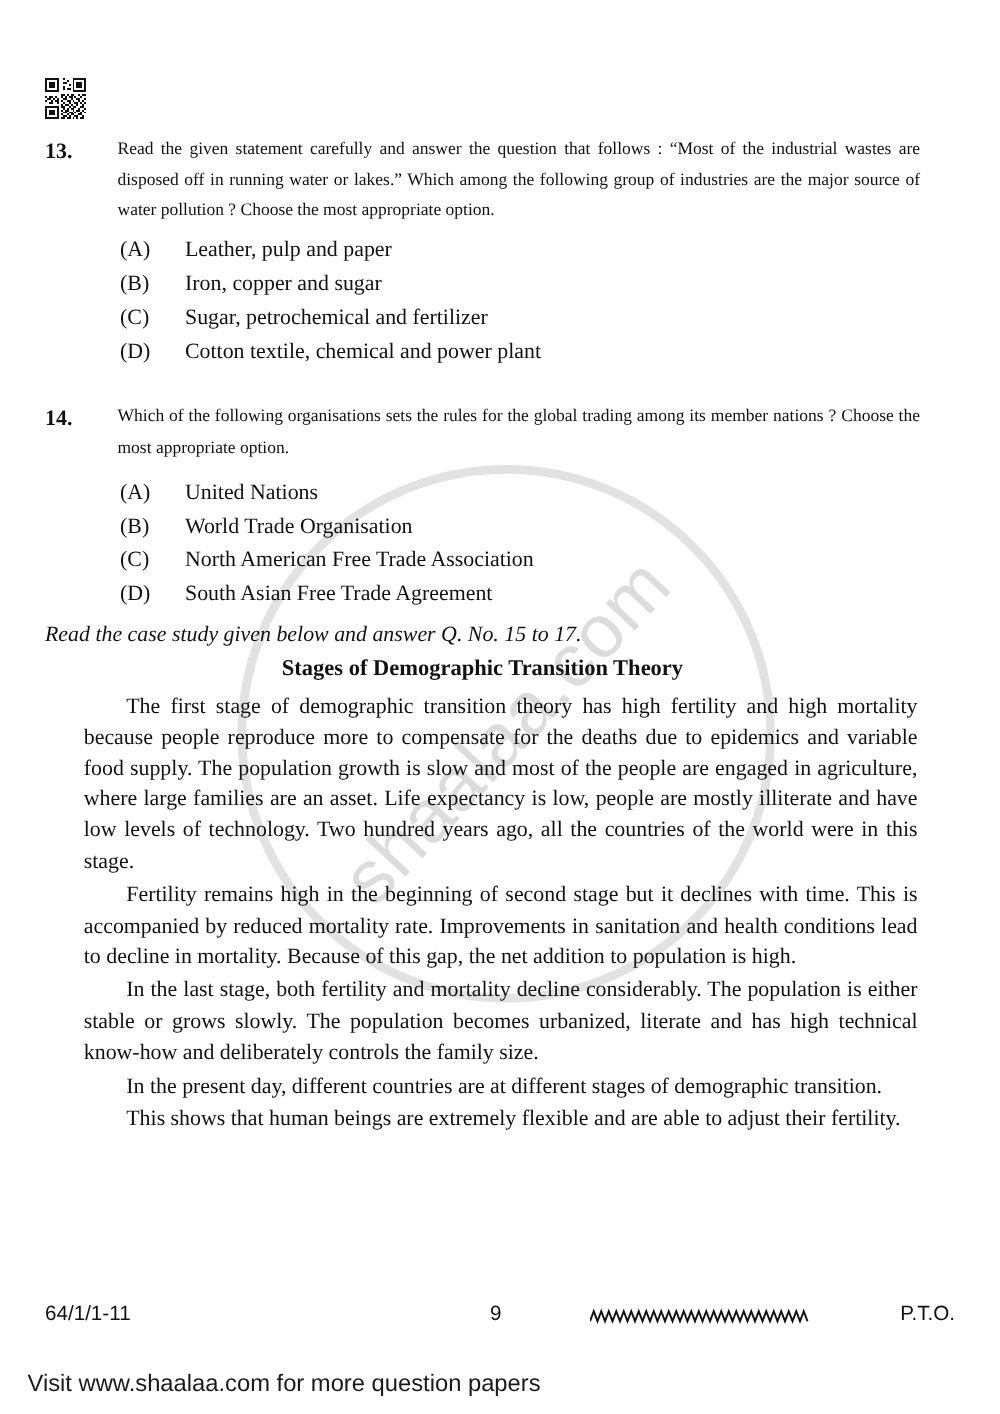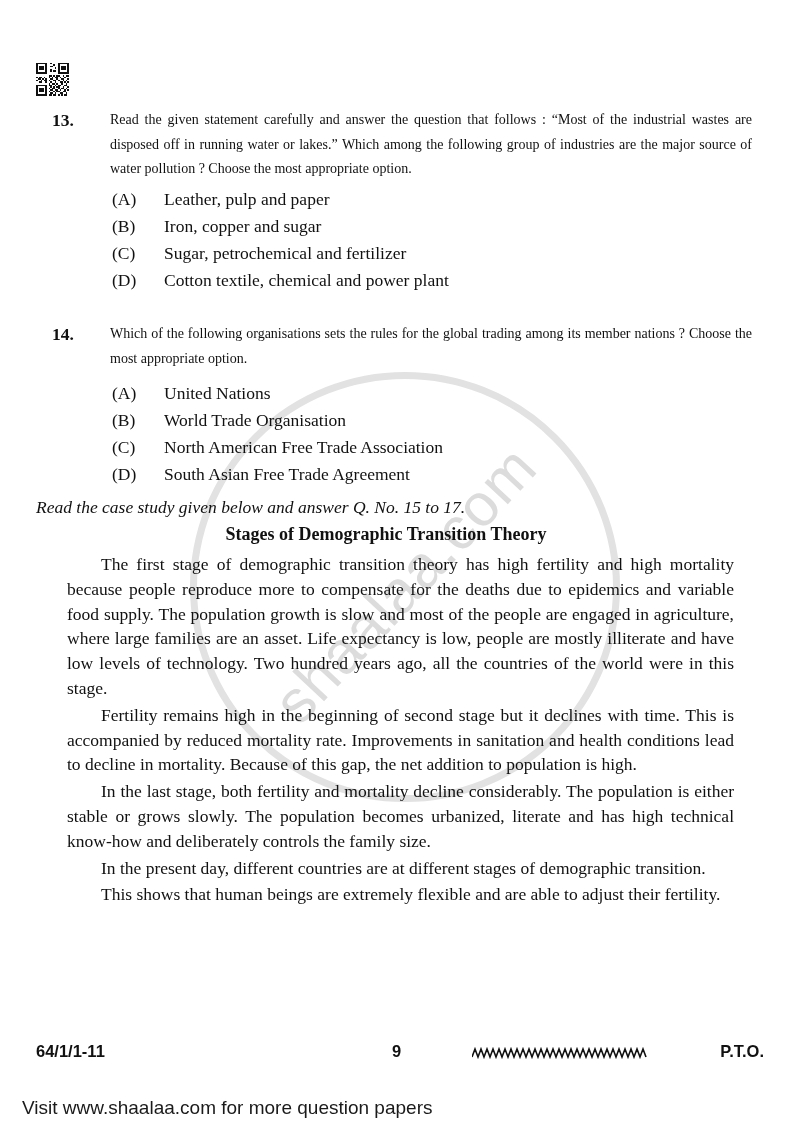--- a/index.html
+++ b/index.html
@@ -74,21 +74,21 @@
     position: absolute;
     left: 36px;
     top: 62px;
     width: 33px;
     height: 34px;
   }
 
   
   .qblock {
     position: absolute;
-    left: 52px;
+    left: 36px;
     width: 700px;
   }
   .qhead {
     position: relative;
     padding-left: 58px;
   }
   .qnum {
     position: absolute;
     left: 0;
     top: 0;
@@ -167,21 +167,21 @@
   #case-body p:last-child { margin-bottom: 0; }
 
   
   #footer {
     position: absolute;
     left: 0;
     top: 1042px;
     width: 800px;
     height: 34px;
     font-family: "Liberation Sans", "DejaVu Sans", sans-serif;
-    font-weight: bold;
+    font-weight: normal;
     font-size: 16.5px;
     color: #111;
   }
   #footer .paper-code { position: absolute; left: 36px; top: 0; }
   #footer .page-no   { position: absolute; left: 392px; top: 0; }
   #footer .pto       { position: absolute; right: 36px; top: 0; }
   #footer .squiggle  { position: absolute; left: 472px; top: 3px; width: 176px; height: 16px; }
 
   
   #banner {

